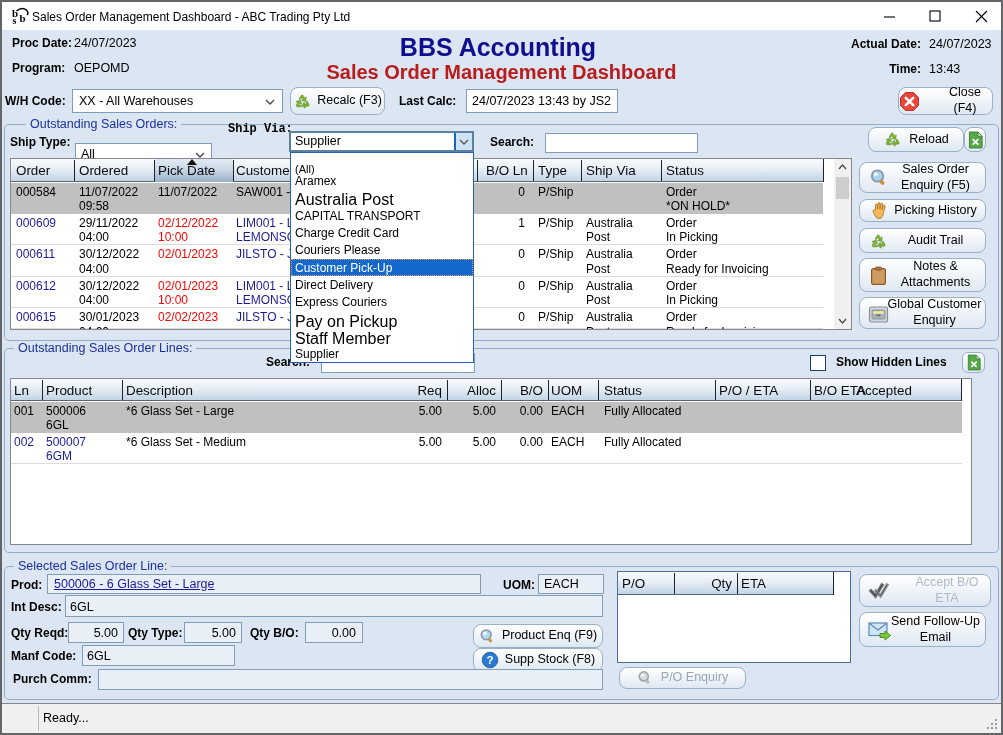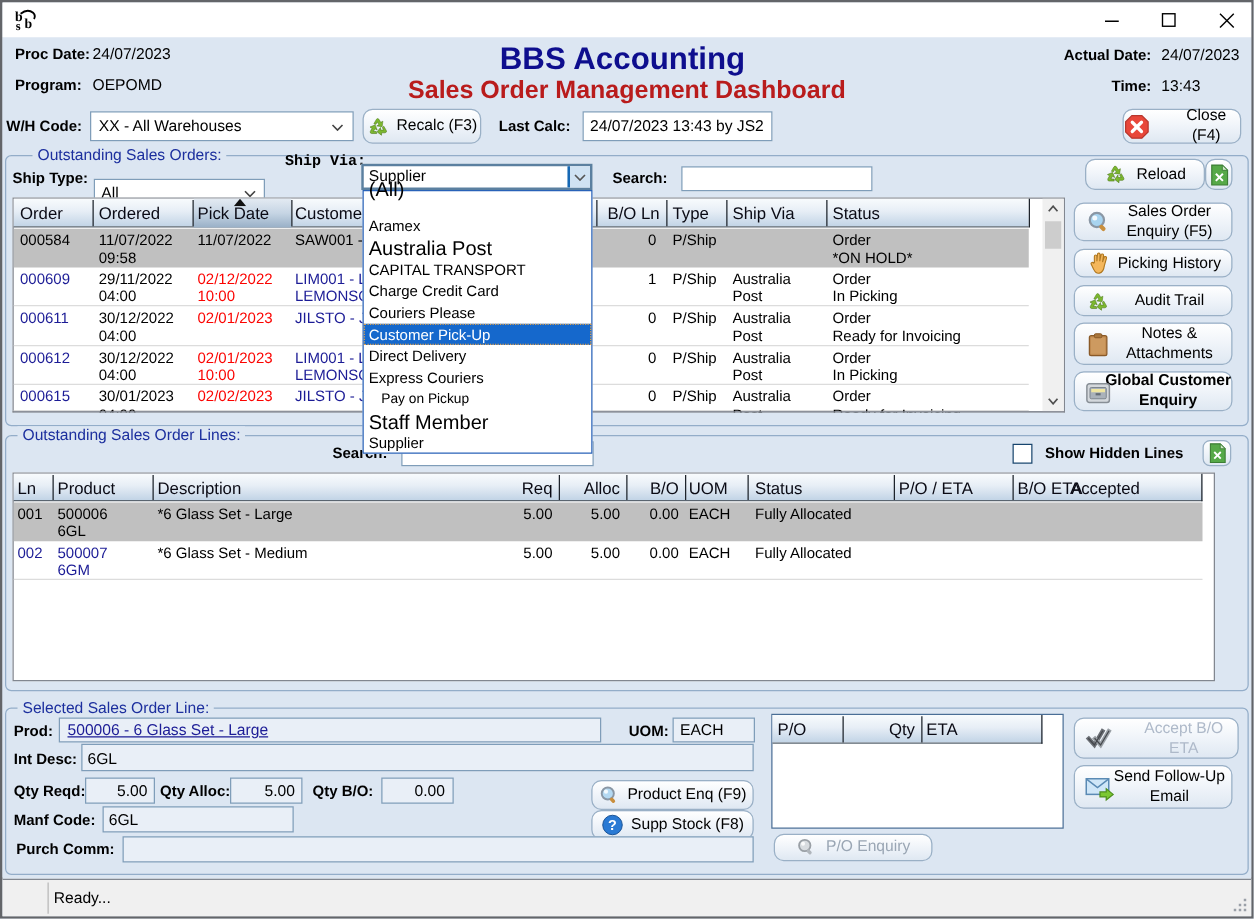--- a/index.html
+++ b/index.html
@@ -30,20 +30,21 @@
 </head>
 <body>
 <div class="win"></div>
 <div class="titlebar">
   <svg class="abs" style="left:10px;top:5px" width="18" height="18" viewBox="0 0 18 18">
     <path d="M4.5 4 Q10 -0.5 14.5 3.2 Q16.8 5.2 15.2 8.2" fill="none" stroke="#000" stroke-width="1.5"></path>
     <text x="0" y="9.5" font-family="Liberation Serif" font-size="11" font-weight="bold">b</text>
     <text x="7.5" y="15" font-family="Liberation Serif" font-size="11" font-weight="bold">b</text>
     <text x="0.5" y="16.8" font-family="Liberation Serif" font-size="10" font-weight="bold">s</text>
   </svg>
+  <div class="abs" style="left:30px;top:8px;font-size:12px;">Sales Order Management Dashboard - ABC Trading Pty Ltd</div>
   <svg class="abs" style="left:878px;top:5px" width="120" height="20" viewBox="0 0 120 20">
     <line x1="4" y1="10" x2="15" y2="10" stroke="#000" stroke-width="1.1"></line>
     <rect x="50" y="4" width="10" height="10" fill="none" stroke="#000" stroke-width="1.1"></rect>
     <line x1="96" y1="4" x2="107" y2="15" stroke="#000" stroke-width="1.1"></line>
     <line x1="107" y1="4" x2="96" y2="15" stroke="#000" stroke-width="1.1"></line>
   </svg>
 </div>
 <div class="content"></div>
 
 <div class="abs b" style="left:12px;top:36px;">Proc Date:</div>
@@ -255,21 +256,21 @@
   <span>Audit Trail</span>
 </div>
 <div class="btn" style="left:859px;top:258px;width:127px;height:34px;padding-left:26px;">
   <span style="position:absolute;left:10px;top:7px;"><svg width="17" height="20" viewBox="0 0 17 20">
 <rect x="1.5" y="2.5" width="14" height="16" rx="1.5" fill="#c08A4f" stroke="#8a5a28" stroke-width="1"></rect>
 <rect x="2.8" y="4" width="11.4" height="13" fill="#cd9a60"></rect>
 <rect x="5.5" y="1" width="6" height="3.2" rx="1" fill="#a8763c" stroke="#8a5a28" stroke-width="0.8"></rect>
 </svg></span>
   <span>Notes &amp;<br>Attachments</span>
 </div>
-<div class="btn" style="left:859px;top:297px;width:127px;height:32px;padding-left:24px;font-weight:bold;">
+<div class="btn" style="left:859px;top:297px;width:127px;height:32px;padding-left:24px;">
   <span style="position:absolute;left:8px;top:7px;"><svg width="21" height="19" viewBox="0 0 21 19">
 <rect x="1.5" y="2" width="18" height="15" rx="2" fill="#d4d8dc" stroke="#888f96" stroke-width="1.2"></rect>
 <rect x="4" y="5" width="13" height="9" rx="1" fill="#aab2ba" stroke="#7e868e" stroke-width="0.8"></rect>
 <rect x="5" y="6.2" width="11" height="2.6" fill="#f0e6a0"></rect>
 <rect x="8.5" y="9.5" width="4" height="1.8" fill="#666e76"></rect>
 </svg></span>
   <span>Global Customer<br>Enquiry</span>
 </div>
 
 <div class="grp" style="left:4px;top:348px;width:993px;height:203px;"></div>
@@ -340,21 +341,21 @@
     <span style="position:absolute;left:5px;top:2px;">EACH</span>
   </div>
 <div class="abs b" style="left:11px;top:600px;">Int Desc:</div>
 <div class="rofield" style="left:65px;top:595px;width:538px;height:22px;">
     <span style="position:absolute;left:4px;top:4px;">6GL</span>
   </div>
 <div class="abs b" style="left:11px;top:626px;">Qty Reqd:</div>
 <div class="rofield" style="left:68px;top:622px;width:56px;height:21px;">
     <span style="position:absolute;right:5px;top:3px;">5.00</span>
   </div>
-<div class="abs b" style="left:128px;top:626px;">Qty Alloc:</div>
+<div class="abs b" style="left:128px;top:626px;">Qty Type:</div>
 <div class="rofield" style="left:184px;top:622px;width:58px;height:21px;">
     <span style="position:absolute;right:5px;top:3px;">5.00</span>
   </div>
 <div class="abs b" style="left:250px;top:626px;">Qty B/O:</div>
 <div class="rofield" style="left:305px;top:622px;width:58px;height:21px;">
     <span style="position:absolute;right:6px;top:3px;">0.00</span>
   </div>
 <div class="btn" style="left:473px;top:624px;width:130px;height:24px;">
   <span style="width:17px;height:17px;display:flex;">
       <svg width="17" height="17" viewBox="0 0 20 20">
@@ -431,25 +432,25 @@
         <rect x="9" y="5" width="2" height="2"></rect>
         <rect x="5" y="9" width="2" height="2"></rect>
         <rect x="9" y="1" width="2" height="2"></rect>
         <rect x="5" y="5" width="2" height="2"></rect>
         <rect x="1" y="9" width="2" height="2"></rect>
       </g>
 </svg>
 </div>
 
 <div class="abs" style="left:290px;top:152px;width:184px;height:210.5px;background:#fff;border:1px solid #2962b8;box-sizing:border-box;z-index:50;"></div>
-<div class="abs" style="left:295px;top:144px;font-size:16px;z-index:52;white-space:nowrap;">(All)</div>
+<div class="abs" style="left:295px;top:163px;font-size:11px;z-index:52;white-space:nowrap;">(All)</div>
 <div class="abs" style="left:295px;top:173.8px;font-size:12px;z-index:52;white-space:nowrap;">Aramex</div>
 <div class="abs" style="left:295px;top:191.2px;font-size:16px;z-index:52;white-space:nowrap;">Australia Post</div>
 <div class="abs" style="left:295px;top:208.5px;font-size:12px;z-index:52;white-space:nowrap;">CAPITAL TRANSPORT</div>
 <div class="abs" style="left:295px;top:225.8px;font-size:12px;z-index:52;white-space:nowrap;">Charge Credit Card</div>
 <div class="abs" style="left:295px;top:243.1px;font-size:12px;z-index:52;white-space:nowrap;">Couriers Please</div>
 <div class="abs" style="left:291px;top:259.0px;width:182px;height:17.3px;background:#1568cc;border:1px dotted #dca050;box-sizing:border-box;z-index:51;"></div>
 <div class="abs" style="left:295px;top:260.5px;font-size:12px;color:#fff;z-index:52;white-space:nowrap;">Customer Pick-Up</div>
 <div class="abs" style="left:295px;top:277.8px;font-size:12px;z-index:52;white-space:nowrap;">Direct Delivery</div>
 <div class="abs" style="left:295px;top:295.1px;font-size:12px;z-index:52;white-space:nowrap;">Express Couriers</div>
-<div class="abs" style="left:305px;top:312.5px;font-size:11px;z-index:52;white-space:nowrap;">Pay on Pickup</div>
+<div class="abs" style="left:295px;top:312.5px;font-size:16px;z-index:52;white-space:nowrap;">Pay on Pickup</div>
 <div class="abs" style="left:295px;top:329.8px;font-size:16px;z-index:52;white-space:nowrap;">Staff Member</div>
 <div class="abs" style="left:295px;top:347.1px;font-size:12px;z-index:52;white-space:nowrap;">Supplier</div>
 
 </body></html>

